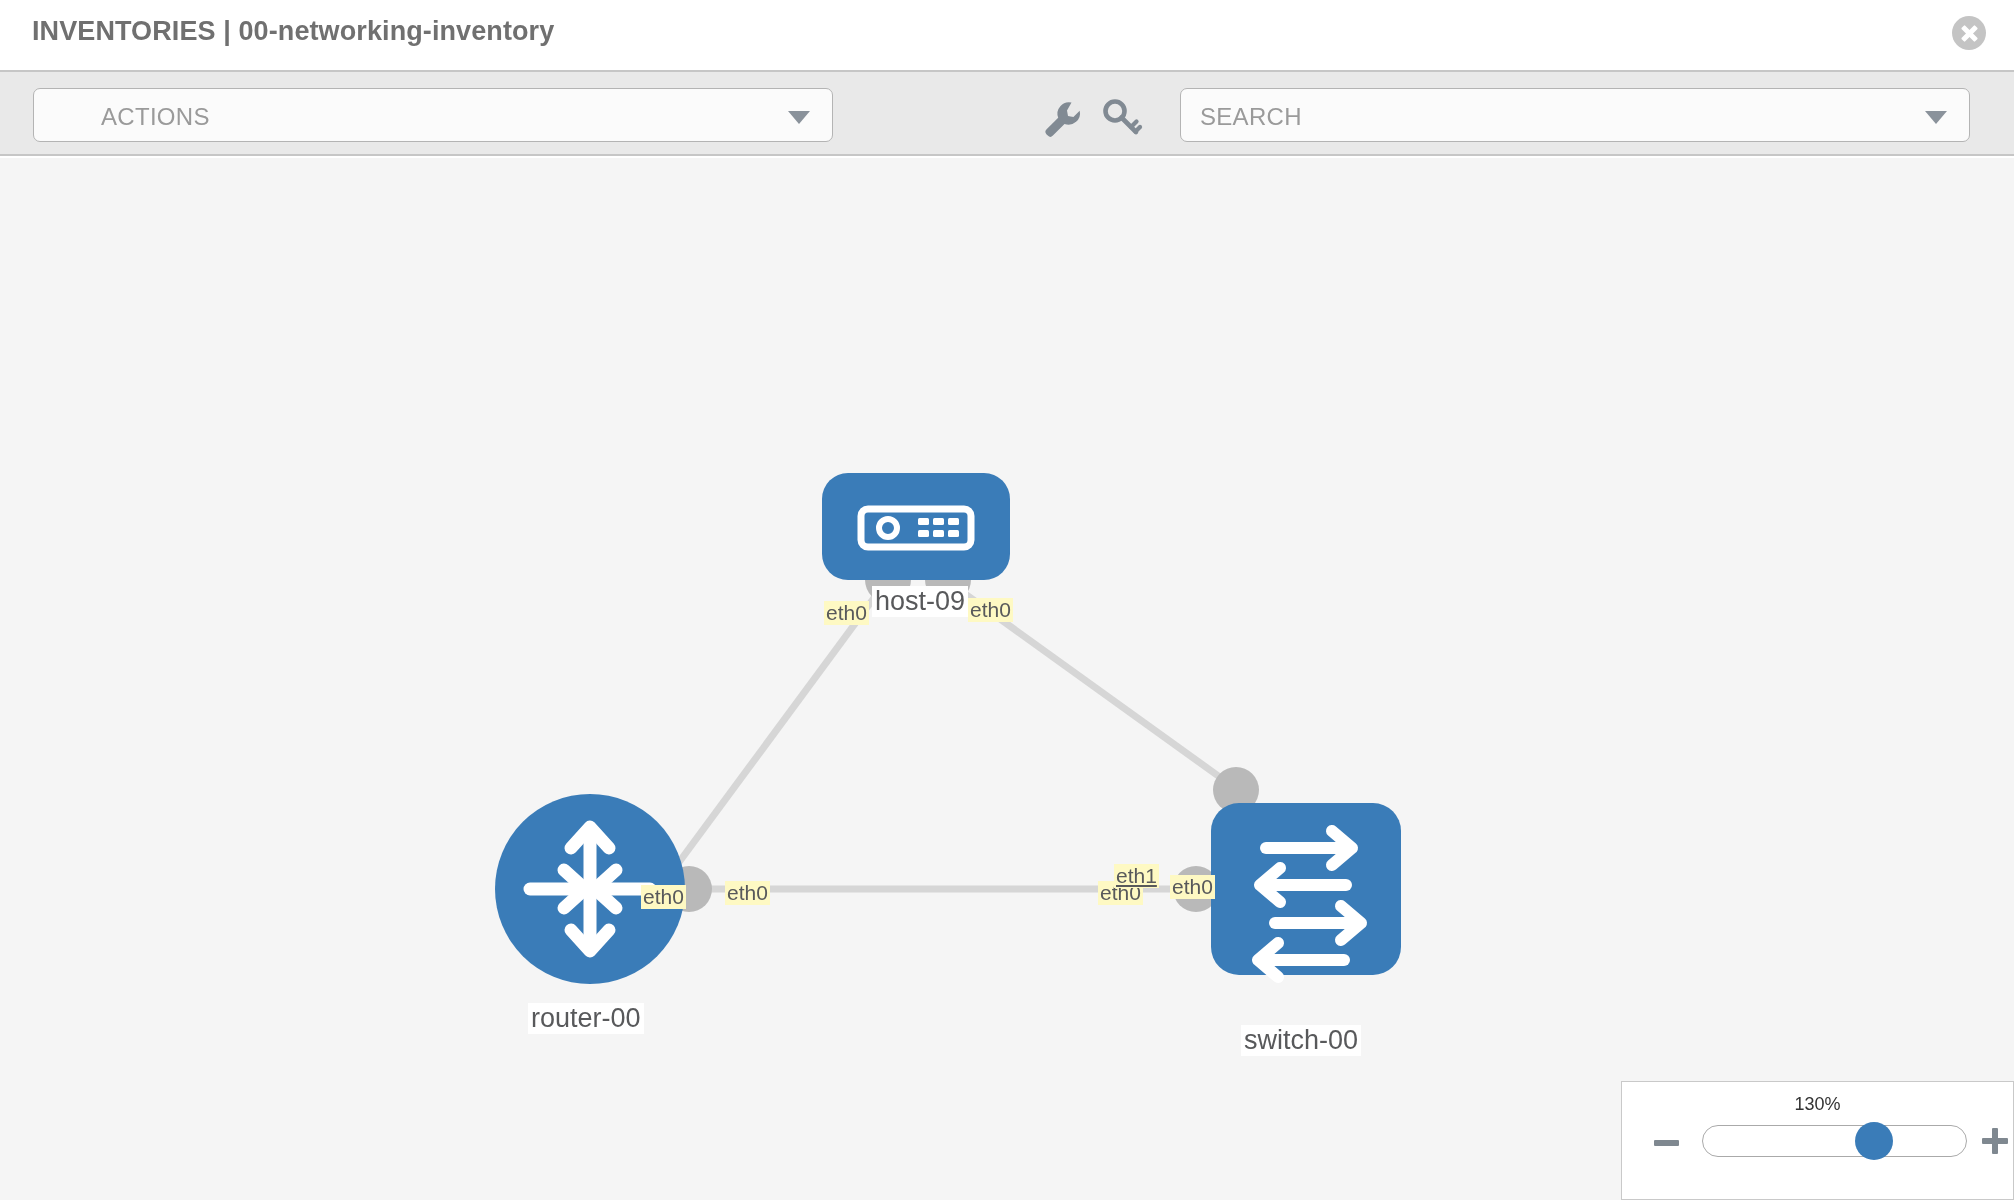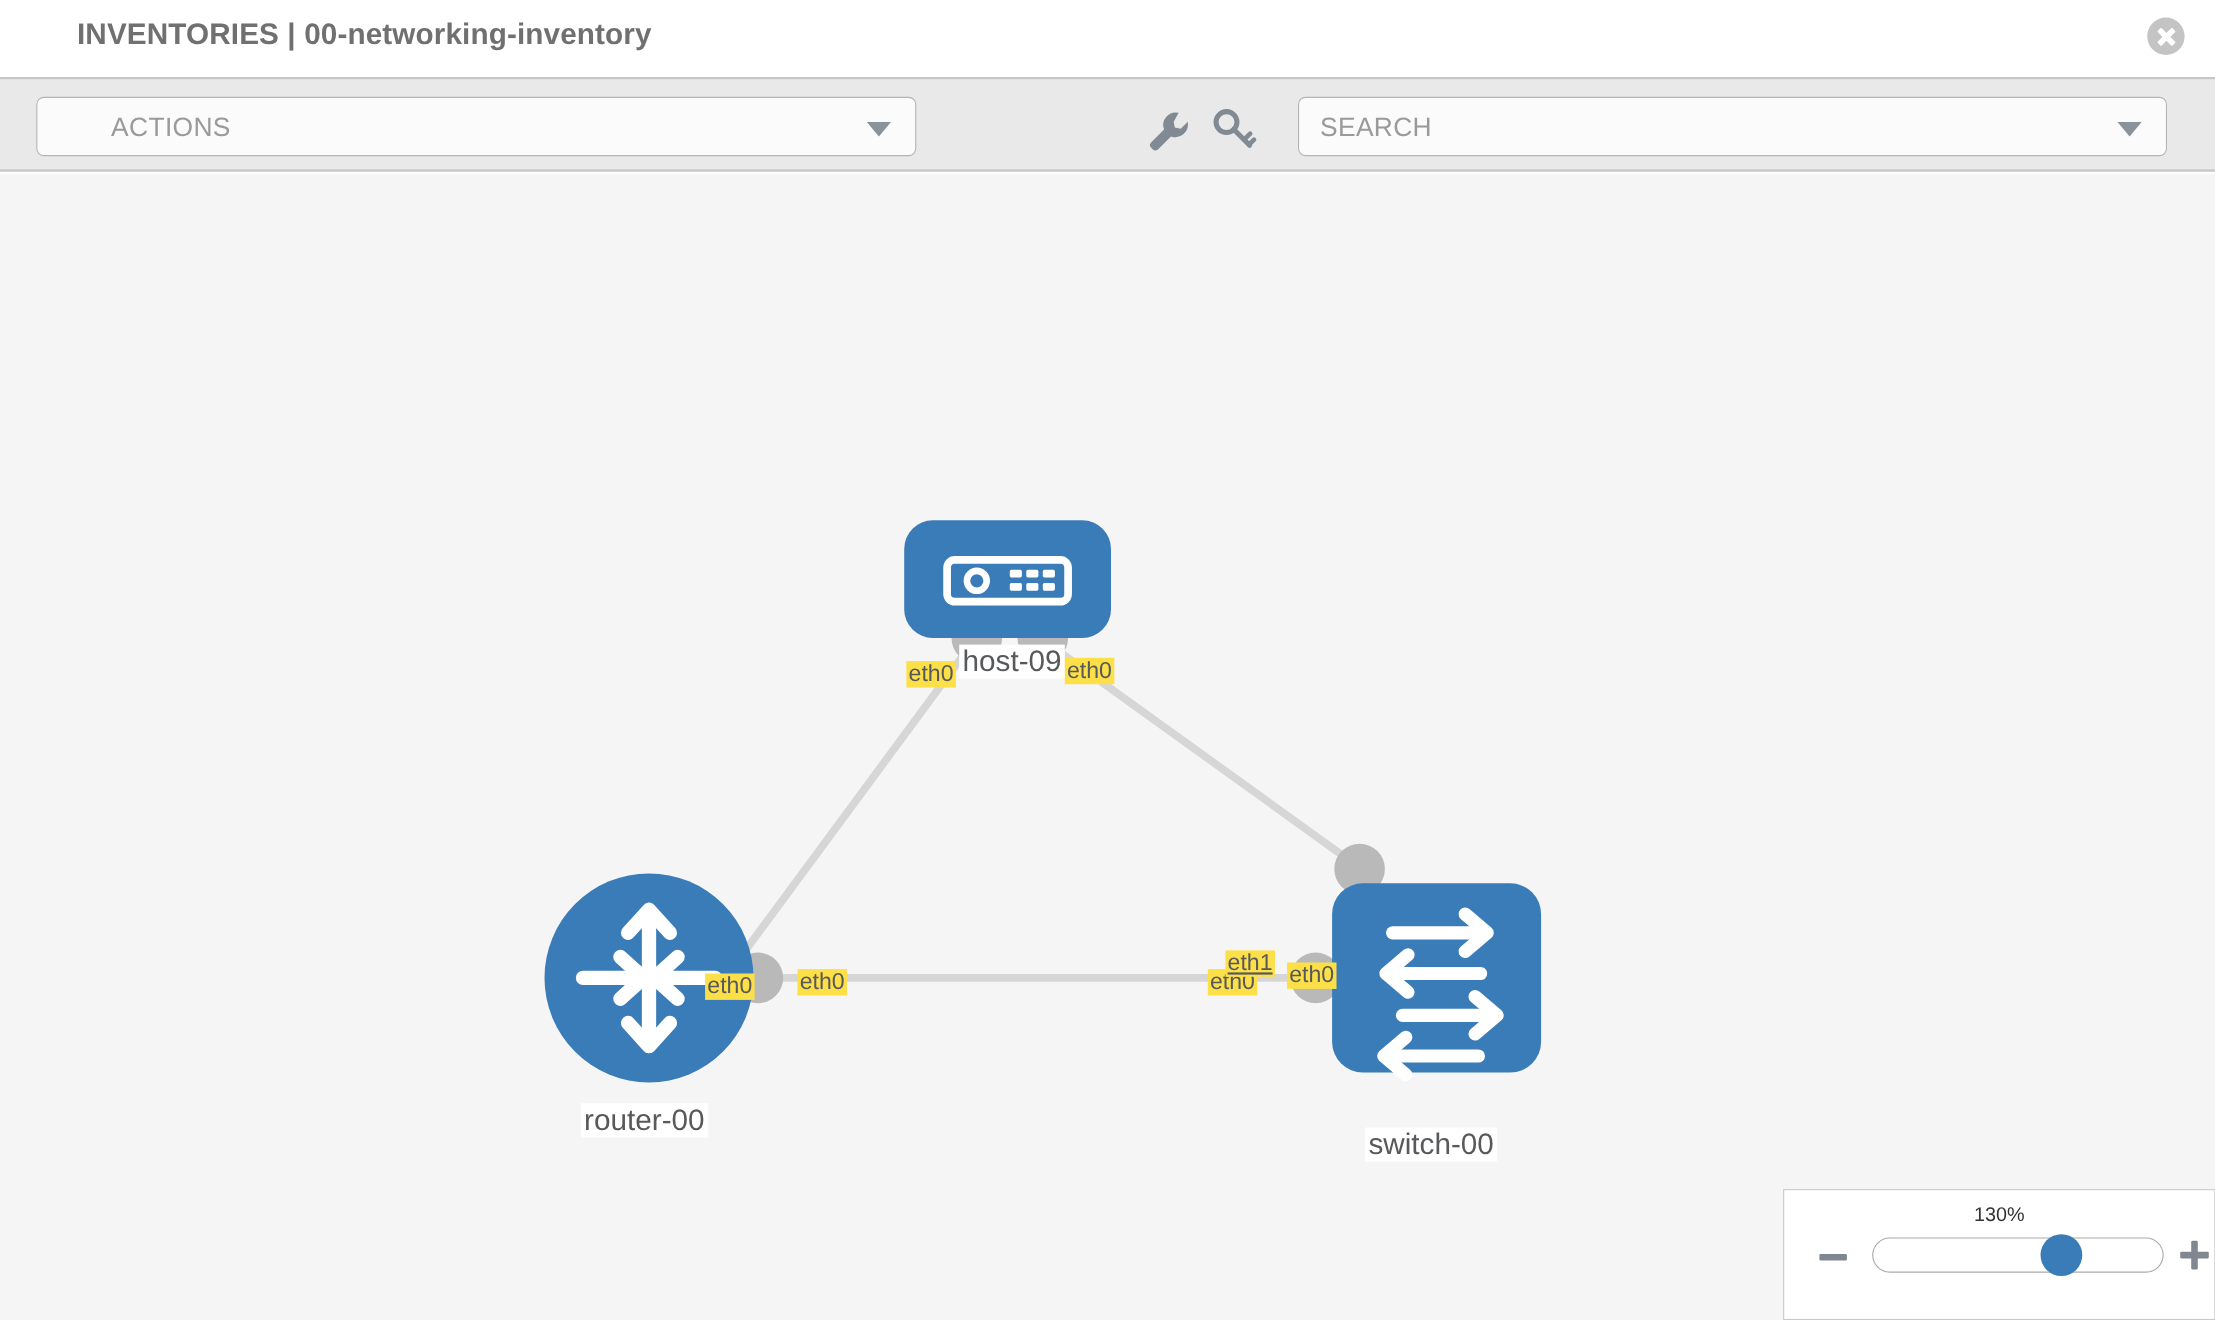--- a/index.html
+++ b/index.html
@@ -14,21 +14,21 @@
   
   #app { position: relative; width: 2014px; height: 1200px; background:#fff; }
 
   #header {
     position: absolute; left:0; top:0; width:2014px; height:70px;
     background:#ffffff;
   }
   #page-title {
     position:absolute; left:32px; top:16px;
     font-size:27px; font-weight:bold; color:#707070;
-    letter-spacing:0.1px; white-space:nowrap;margin-left:38px;
+    letter-spacing:0.1px; white-space:nowrap;
   }
   #close-button {
     position:absolute; right:28px; top:16px;
     width:34px; height:34px; border-radius:50%;
     background:#c4c4c4; cursor:pointer;
   }
   #close-button .x1, #close-button .x2 {
     position:absolute; left:50%; top:50%;
     width:19px; height:5px; background:#ffffff; border-radius:1px;
     margin-left:-9.5px; margin-top:-2.5px;
@@ -86,21 +86,21 @@
 
   .node-label {
     position:absolute;
     font-size:27px; color:#58595b;
     background:#ffffff; padding:0 3px;
     white-space:nowrap;
   }
   .port-label {
     position:absolute;
     font-size:21px; color:#58595b;
-    background:#fde047; padding:0 2px;
+    background:#fef9c3; padding:0 2px;
     white-space:nowrap;
   }
 
   
   #zoom-control {
     position:absolute; left:1621px; top:1081px; width:393px; height:119px;
     background:#ffffff; border:1px solid #c9c9c9;
   }
   #zoom-level {
     position:absolute; top:12px; left:0; width:100%;

